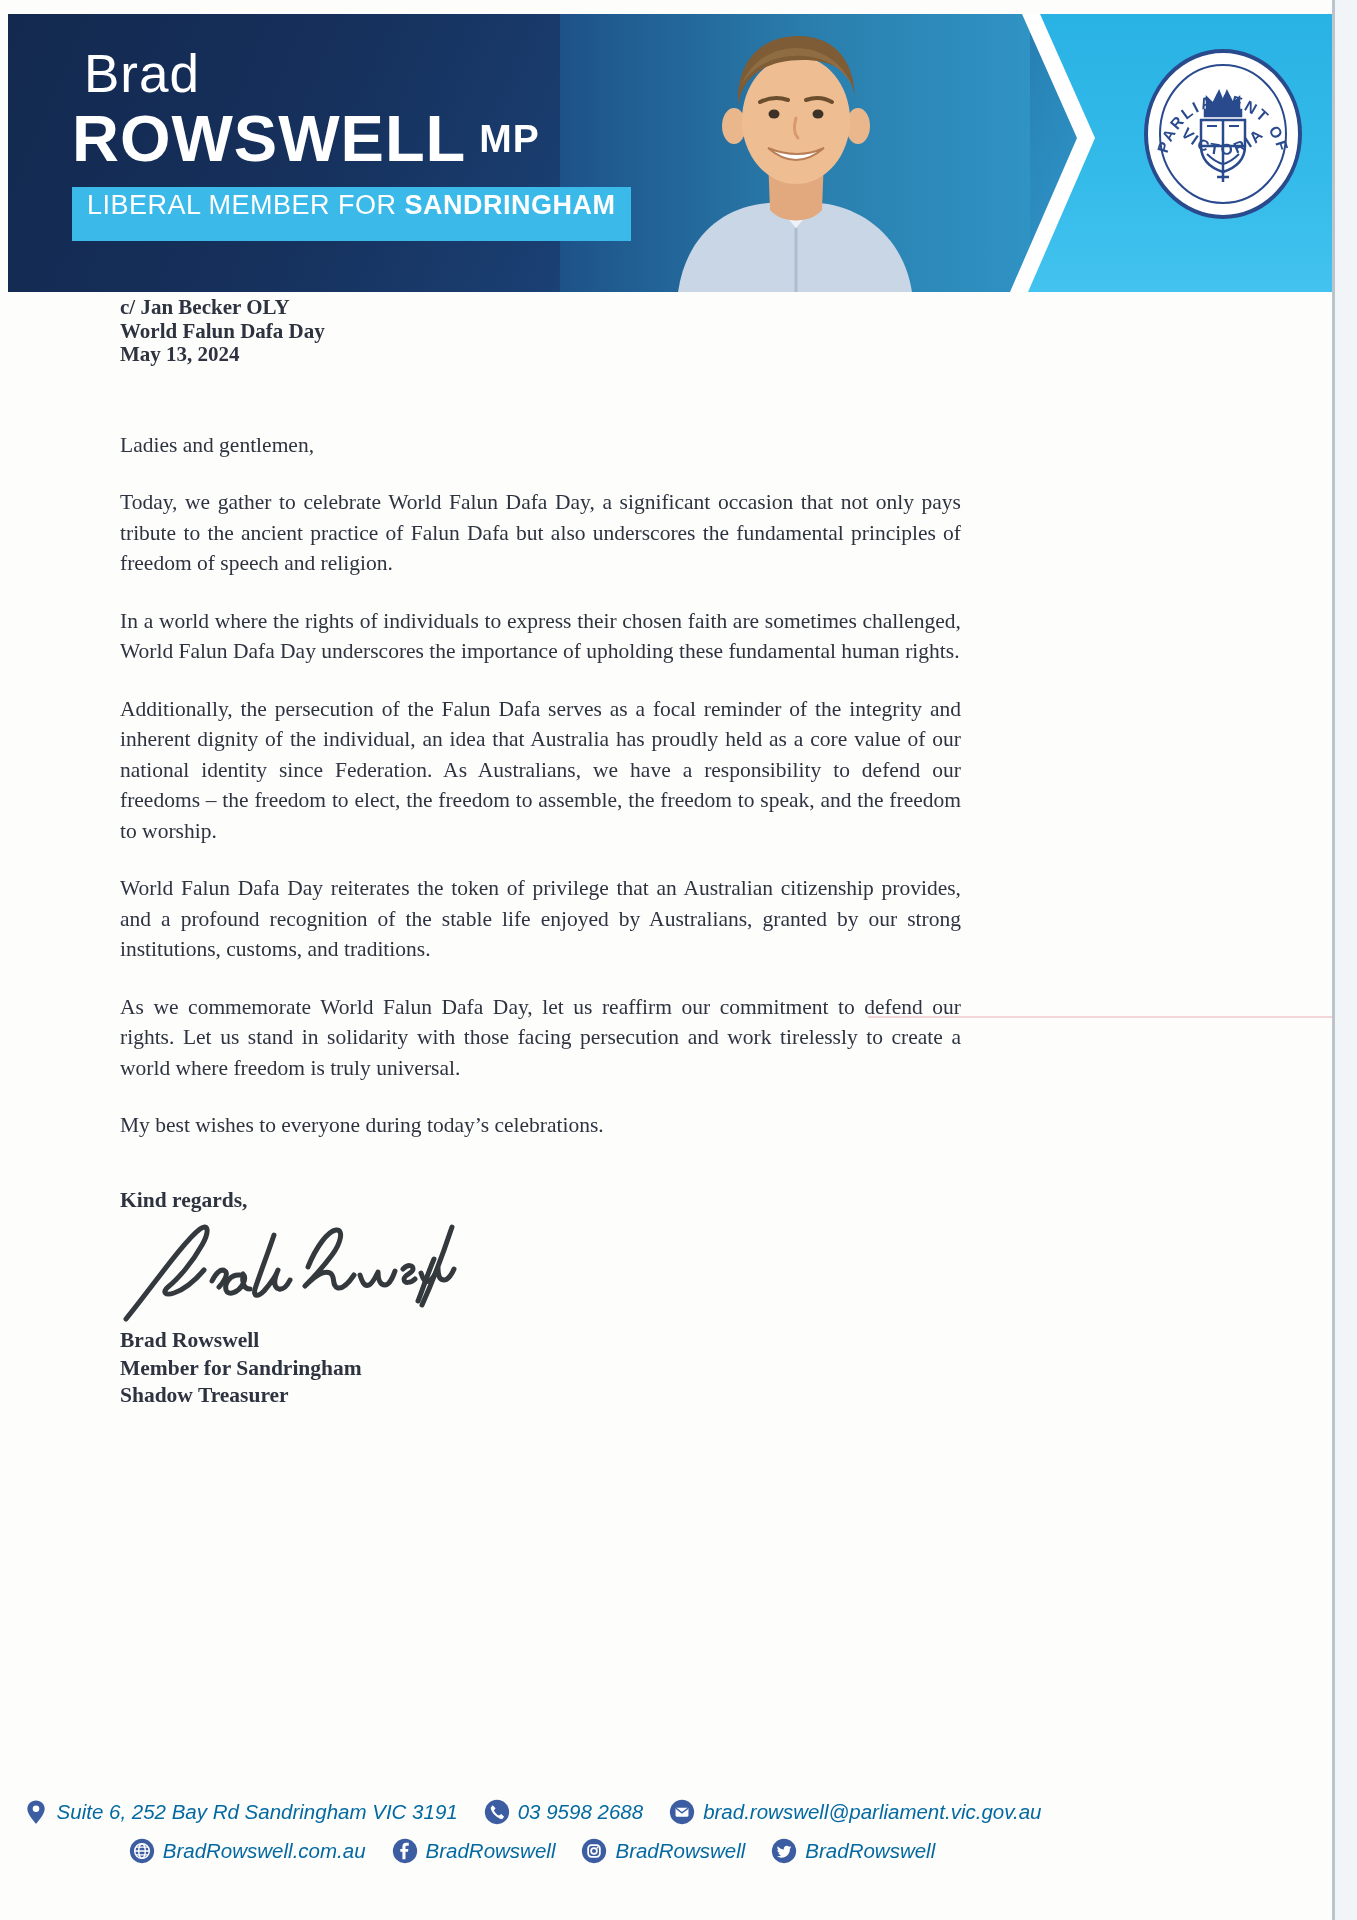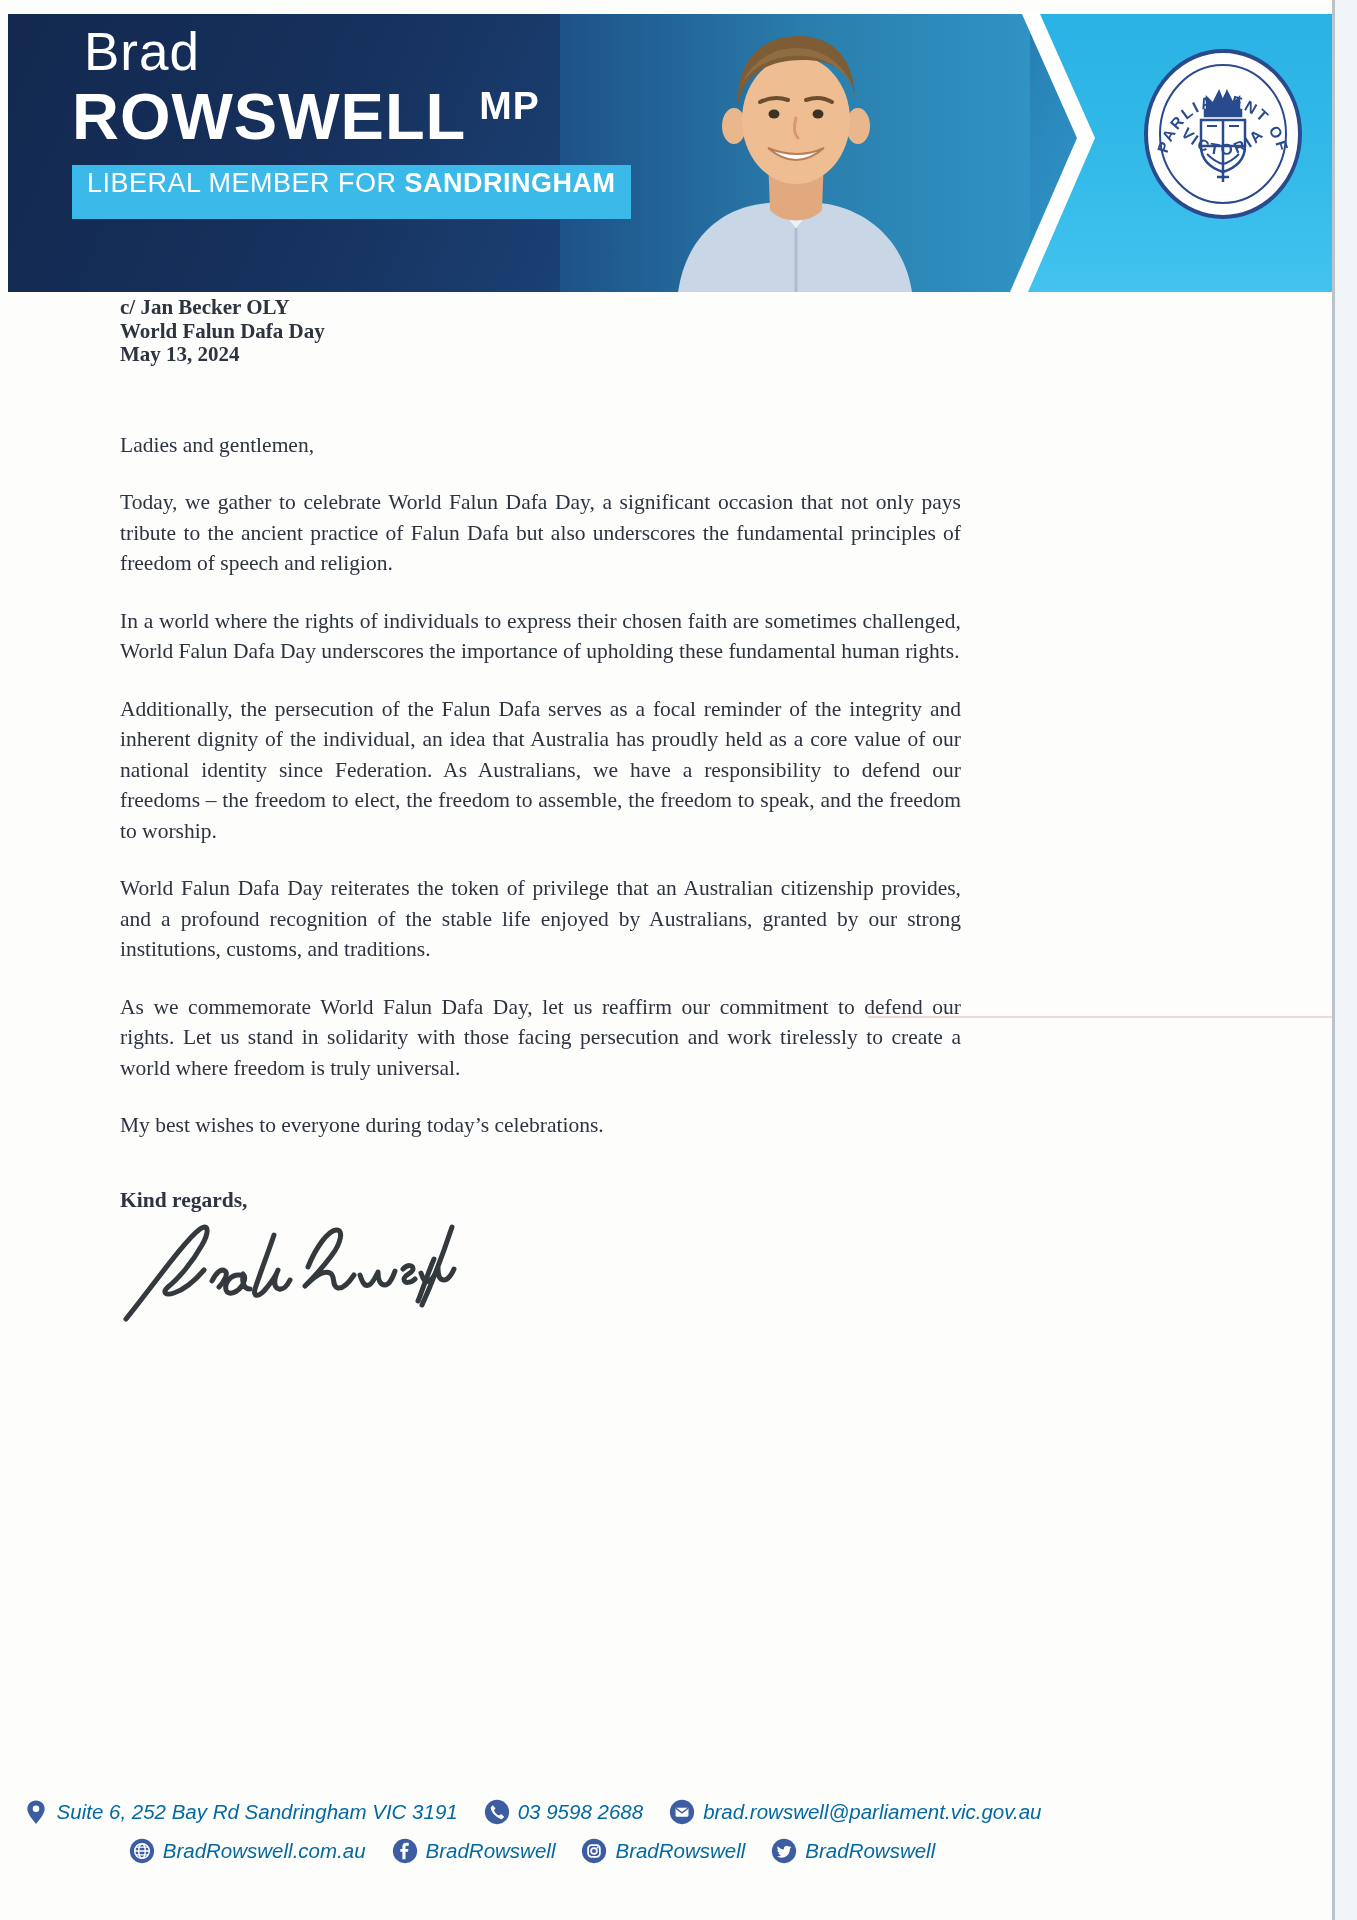--- a/index.html
+++ b/index.html
@@ -12,23 +12,23 @@
 
   
   .hd{position:absolute;left:8px;top:14px;width:1324px;height:278px;overflow:hidden;}
   .hd-base{position:absolute;inset:0;
     background:linear-gradient(113deg,#13294f 0%,#16315d 26%,#1a3f72 45%,#1f639c 63%,#2a86b9 74%,#2f92c5 80%,#2a7fae 100%);}
   .hd-photo{position:absolute;left:552px;top:0;width:470px;height:278px;}
   .hd-white{position:absolute;inset:0;background:#fff;
     clip-path:polygon(1014px 0,100% 0,100% 100%,1002px 100%,1069px 124px);}
   .hd-cyan{position:absolute;inset:0;background:linear-gradient(180deg,#29b2e4 0%,#33bae9 55%,#43c3ef 100%);
     clip-path:polygon(1032px 0,100% 0,100% 100%,1020px 100%,1087px 124px);}
-  .hd-text{position:absolute;left:64px;top:8px;color:#fff;}
+  .hd-text{position:absolute;left:64px;top:30px;color:#fff;}
   .hd-first{font-size:53px;font-weight:300;letter-spacing:1px;margin-left:12px;line-height:60px;}
-  .hd-lastrow{display:flex;align-items:flex-start;margin-top:2px;}
+  .hd-lastrow{display:flex;align-items:center;margin-top:2px;}
   .hd-last{font-size:65px;font-weight:800;letter-spacing:1px;line-height:66px;}
   .hd-mp{font-size:39px;font-weight:800;margin-left:13px;letter-spacing:1px;}
   .hd-banner{display:inline-block;margin-top:15px;background:#3bbae9;color:#fff;
     font-size:27px;letter-spacing:.5px;padding:3px 15px 20px 15px;}
   .hd-banner b{font-weight:700;}
   .hd-seal{position:absolute;left:1133px;top:32px;}
 
   
   .letter{position:absolute;left:120px;top:296px;width:841px;color:#2e3340;
     font-family:"Liberation Serif",serif;font-size:21.5px;line-height:30.5px;}
@@ -156,20 +156,25 @@
           <path d="M152 14 C146 32 136 58 133 68 C131 76 136 76 142 70 C148 63 154 55 156 49 C152 58 151 66 157 68 C162 69 166 63 168 59"></path>
           <path d="M186 46 C194 26 206 10 214 9 C222 8 219 22 210 34 C201 46 190 58 183 65 C192 56 202 49 208 52 C214 55 209 65 216 67 C222 68 228 60 232 54"></path>
           <path d="M238 54 C240 60 242 66 247 64 C251 62 254 55 256 51 C256 58 258 64 263 64 C267 64 271 56 273 50"></path>
           <path d="M281 48 C286 43 291 44 291 48 C291 52 282 54 282 58 C282 63 289 62 293 58"></path>
           <path d="M299 52 C301 58 303 62 307 60 C311 58 314 52 316 47 C316 54 318 59 322 59 C326 59 330 53 332 48"></path>
           <path d="M330 6 C322 30 310 62 300 84 M312 38 C306 52 300 70 296 80"></path>
         </g>
       </svg>
     </div>
 
+    <div class="signoff">
+      <div>Brad Rowswell</div>
+      <div>Member for Sandringham</div>
+      <div>Shadow Treasurer</div>
+    </div>
   </div>
 
   <div class="footer">
     <div class="f-row">
       <span class="f-item">
         <svg width="26" height="26" viewBox="0 0 27 27">
           <path d="M13.5 1.5 C8.2 1.5 4.5 5.5 4.5 10.2 C4.5 16.5 13.5 25.8 13.5 25.8 C13.5 25.8 22.5 16.5 22.5 10.2 C22.5 5.5 18.8 1.5 13.5 1.5 Z" fill="#3c5da1"></path>
           <circle cx="13.5" cy="10.2" r="3.4" fill="#ffffff"></circle>
         </svg>
         <span>Suite 6, 252 Bay Rd Sandringham VIC 3191</span>

